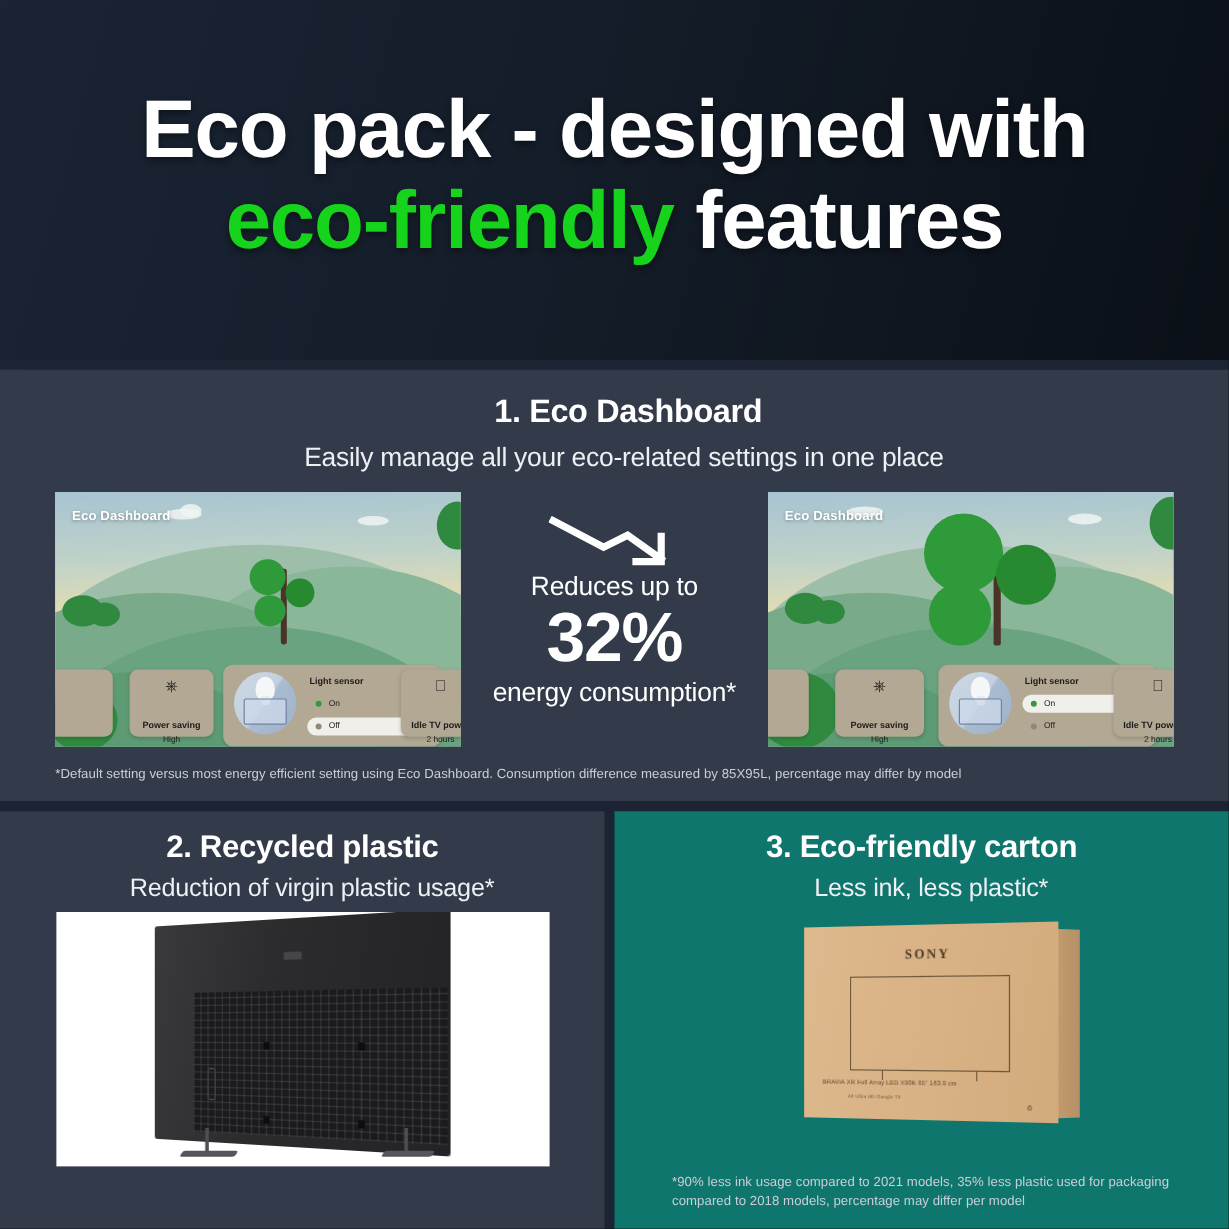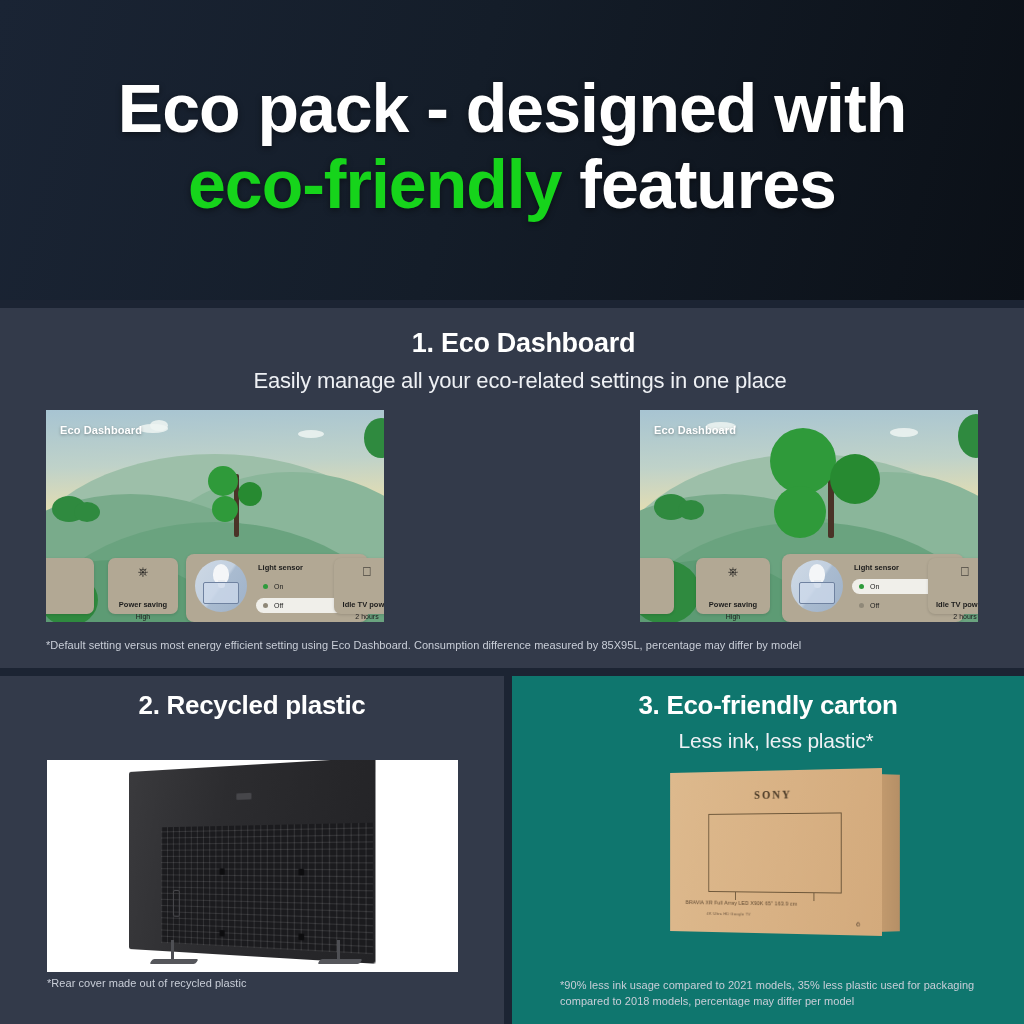--- a/index.html
+++ b/index.html
@@ -329,20 +329,31 @@
         </div>
       </div>
       <div class="ecocard card-idle">
         <div class="ic">⎕</div>
         <div class="nm">Idle TV power</div>
         <div class="vl">2 hours</div>
       </div>
     </div>
   </div>
 
+  <div class="stat">
+    <div class="stat-arrow">
+      <svg width="110" height="44" viewBox="0 0 110 44" fill="none">
+        <path d="M4 4 L46 26 L66 16 L94 36" stroke="#ffffff" stroke-width="6" stroke-linecap="square" stroke-linejoin="miter"></path>
+        <path d="M94 14 L94 38 L70 38" stroke="#ffffff" stroke-width="6" fill="none"></path>
+      </svg>
+    </div>
+    <div class="stat-top">Reduces up to</div>
+    <div class="stat-big">32%</div>
+    <div class="stat-bot">energy consumption*</div>
+  </div>
 
   <div class="tvpanel right">
     <div class="sky"></div>
     <div class="cloud" style="left:66px;top:12px;width:30px;height:9px"></div>
     <div class="cloud" style="left:250px;top:18px;width:28px;height:9px"></div>
     <div class="hill h1"></div>
     <div class="hill h2"></div>
     <div class="hill h3"></div>
     <div class="hill h4"></div>
     <div class="hill h5"></div>
@@ -387,41 +398,41 @@
       </div>
     </div>
   </div>
 
   <div class="footnote sec1-foot">*Default setting versus most energy efficient setting using Eco Dashboard. Consumption difference measured by 85X95L, percentage may differ by model</div>
 
   <div class="divider-band" style="top:668px"></div>
 
   <div class="sec2">
     <div class="sec-title">2. Recycled plastic</div>
+    <div class="sec-sub">Reduction of virgin plastic usage*</div>
 
     <div class="photo photo-tv" style="top:84px;height:212px">
       <div class="tv-wrap">
         <div class="tv-body">
           <div class="tv-badge"></div>
           <div class="tv-grid">
             <div class="vesa" style="left:58px;top:40px"></div>
             <div class="vesa" style="left:130px;top:40px"></div>
             <div class="vesa" style="left:58px;top:98px"></div>
             <div class="vesa" style="left:130px;top:98px"></div>
           </div>
           <div class="tv-port"></div>
         </div>
         <div class="tv-leg-post p1"></div>
         <div class="tv-leg-post p2"></div>
         <div class="tv-leg l1"></div>
         <div class="tv-leg l2"></div>
       </div>
     </div>
 
-    <div class="footnote sec2-foot" style="top:300px;left:0;padding-left:47px">*Rear cover made out of recycled plastic</div>
   </div>
 
   <div class="vdiv"></div>
 
   <div class="sec3">
     <div class="sec-title">3. Eco-friendly carton</div>
     <div class="sec-sub">Less ink, less plastic*</div>
 
     <div style="position:absolute;left:0;top:76px;width:512px;height:200px">
       <div class="carton-side"></div>

